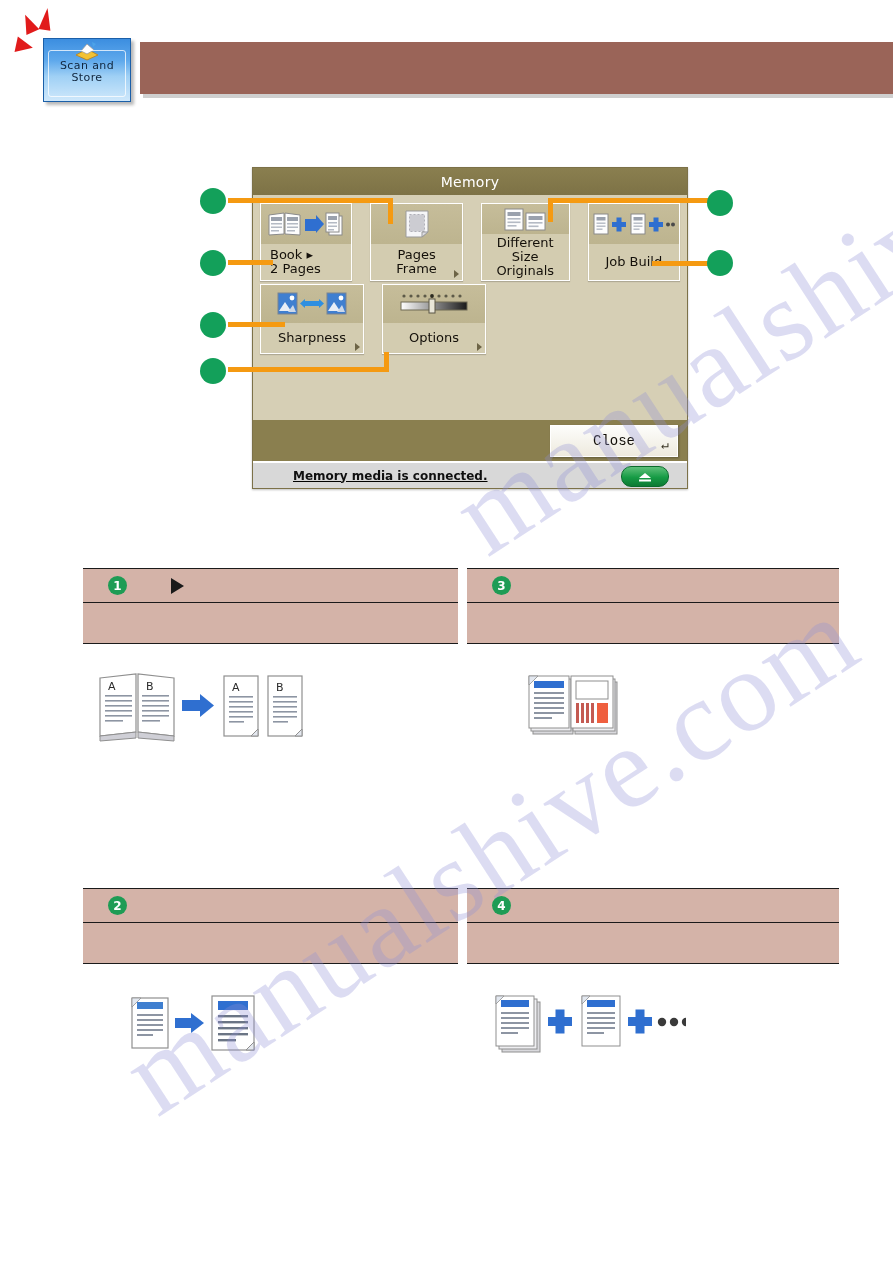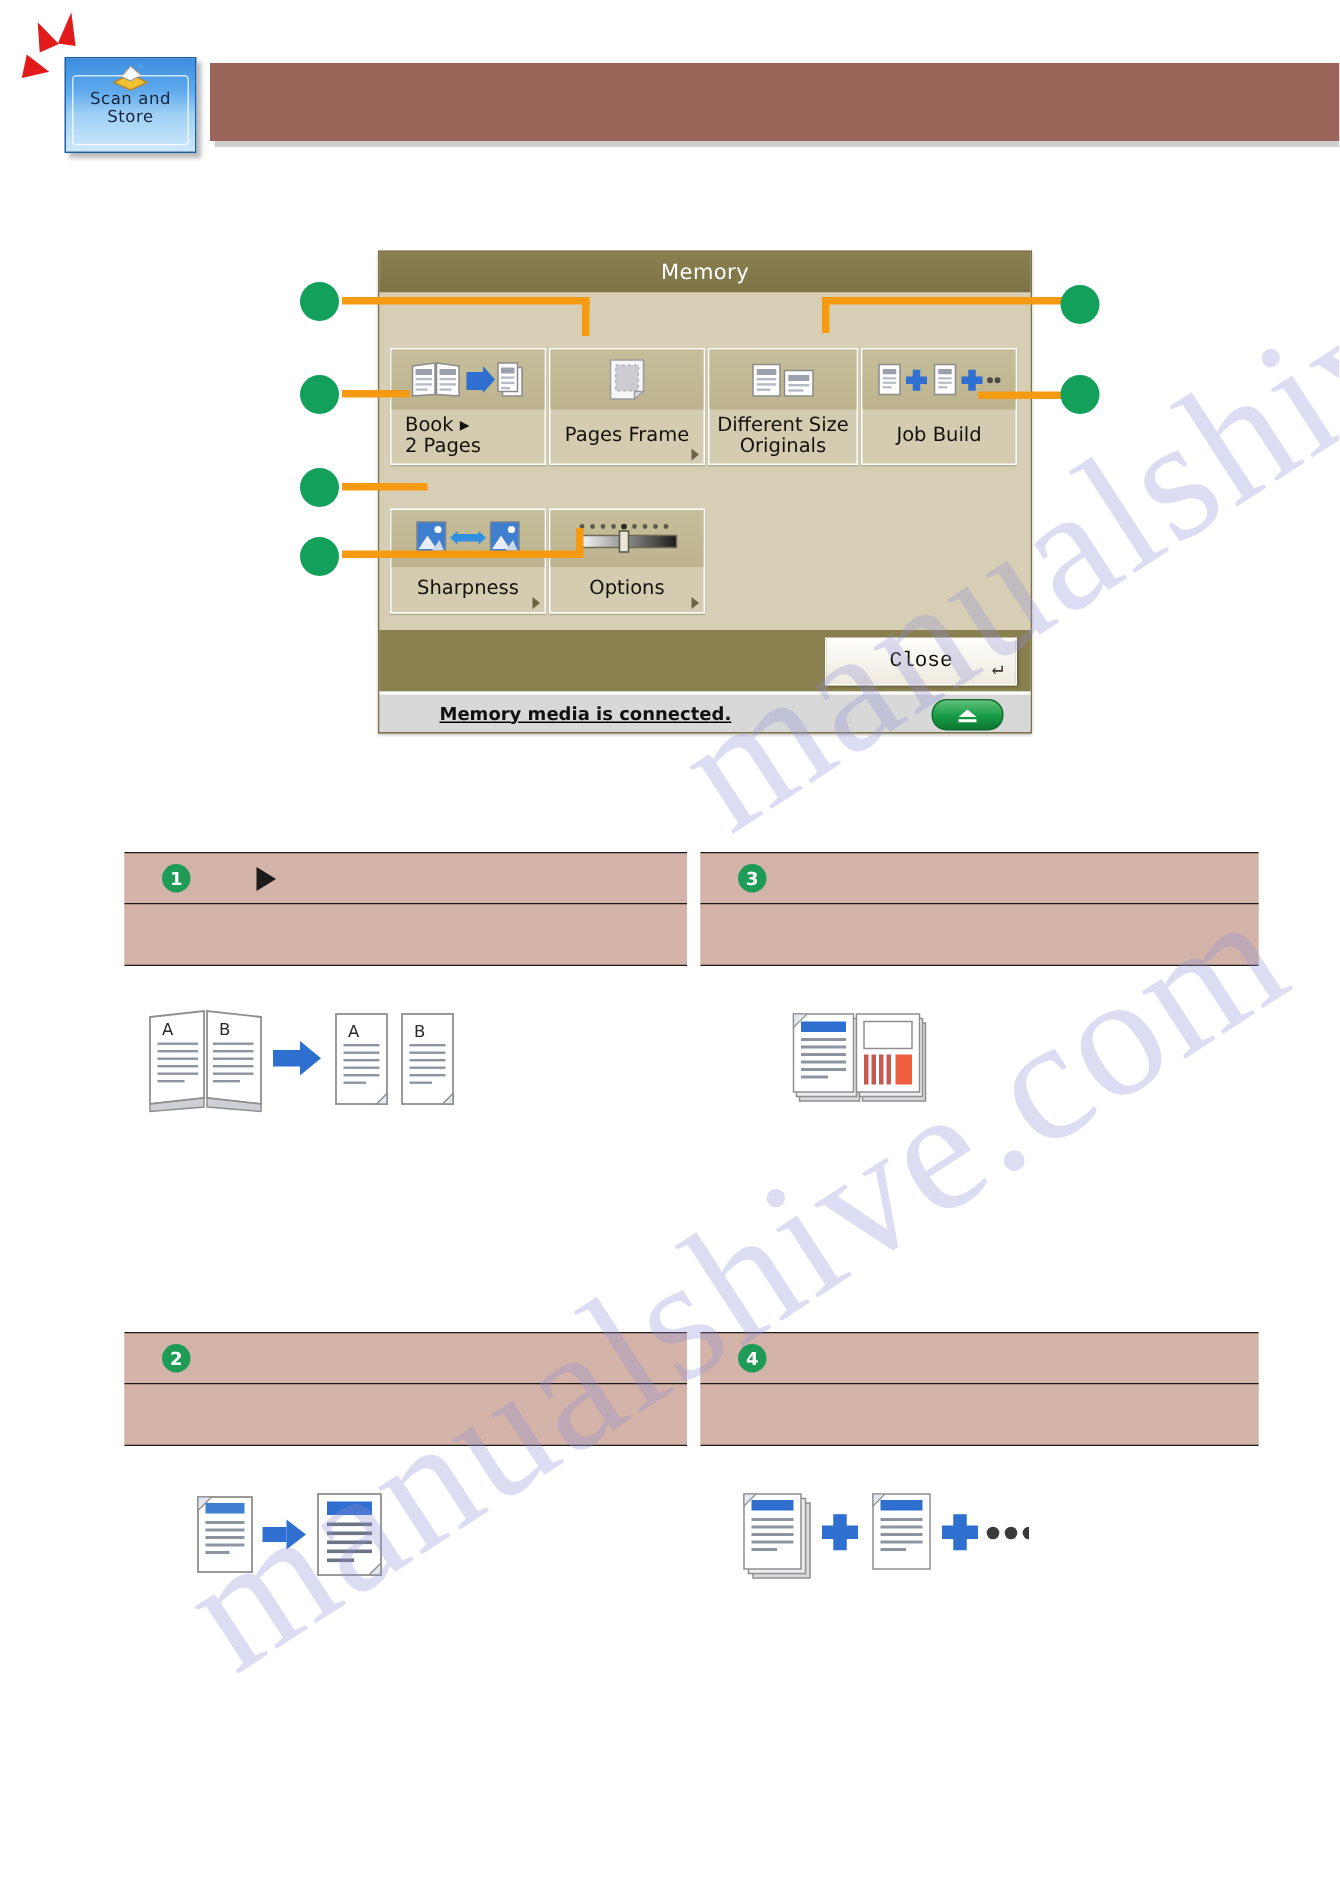--- a/index.html
+++ b/index.html
@@ -93,21 +93,21 @@
     font-family:"DejaVu Sans", sans-serif;
     display:flex;align-items:center;justify-content:center;
     letter-spacing:.3px;
   }
   #panel-body{
     position:absolute;left:0;right:0;top:27px;bottom:68px;
     background:#d6cfb5;
     padding:8px 7px 0 7px;
     box-sizing:border-box;
   }
-  .opt-row{display:flex;gap:2px;margin-bottom:3px;margin-top:29px;}
+  .opt-row{display:flex;gap:18px;margin-bottom:3px;}
   .opt-btn{
     position:relative;
     border:1px solid #ffffff;
     background:#d3ccb0;
     box-sizing:border-box;
     display:flex;flex-direction:column;
     box-shadow:0 1px 1px rgba(0,0,0,.18);
   }
   .opt-btn .icon-area{
     height:40px;

